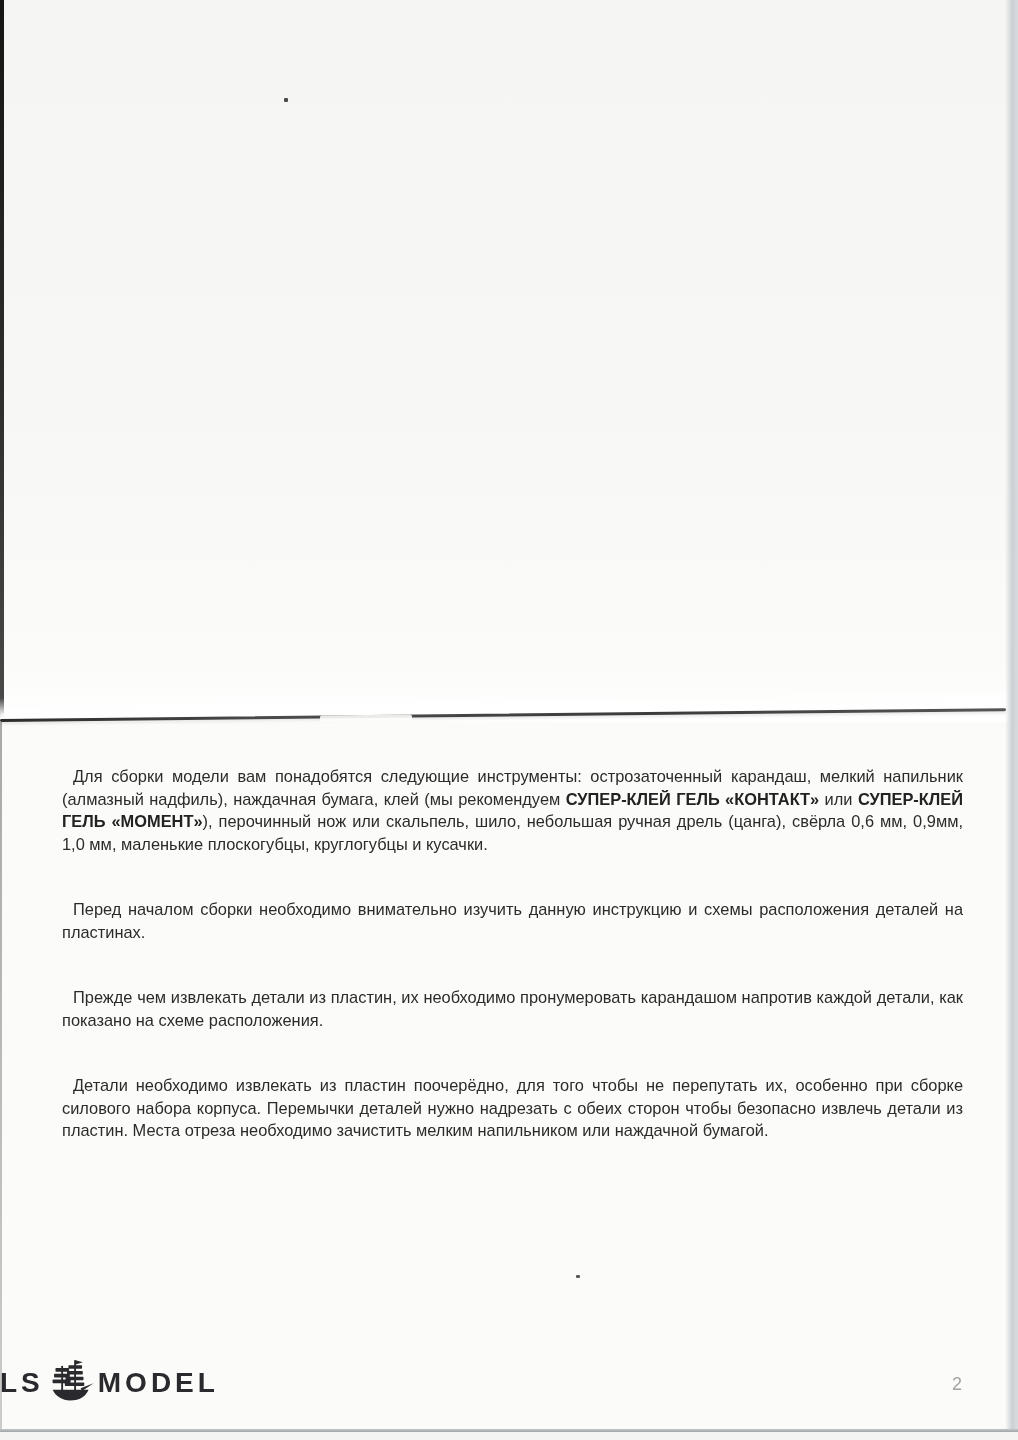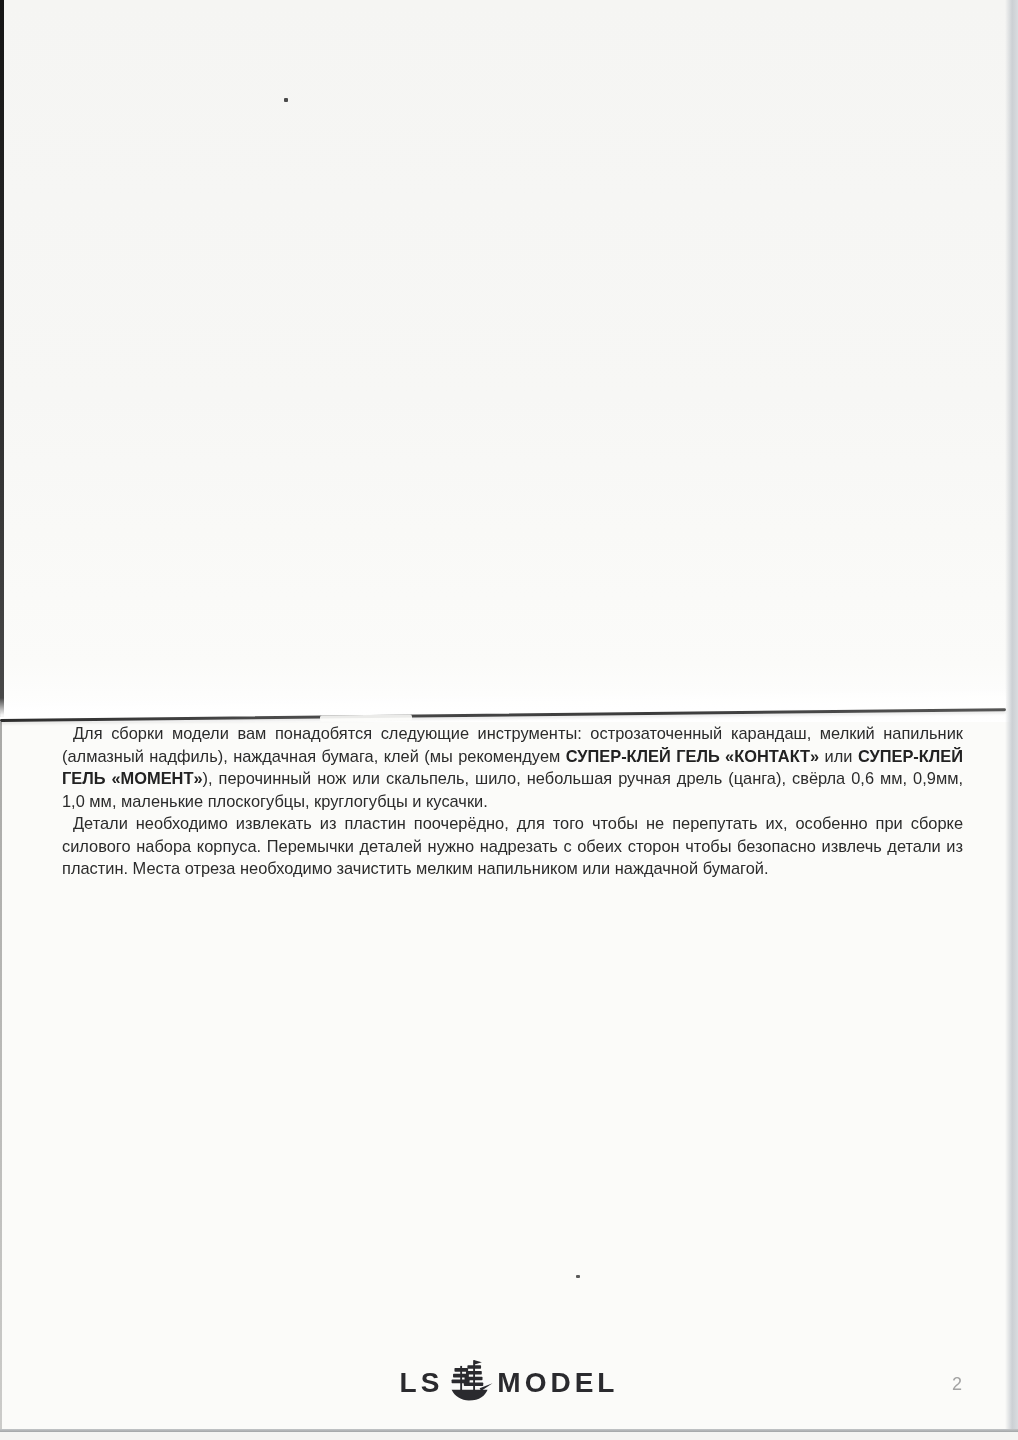--- a/index.html
+++ b/index.html
@@ -57,31 +57,31 @@
   .doc{
     position:absolute;left:62px;top:722px;width:901px;color:#2d2d2d;
   }
   .doc-title{
     margin:40px 0 44px 0;text-align:center;
     font-family:"Liberation Serif",serif;font-weight:bold;
     font-size:26px;color:#1c1c1c;letter-spacing:.4px;
   }
   .para{
     text-align:justify;font-size:16.4px;line-height:22.5px;
-    text-indent:11px;color:#2b2b2b;
+    text-indent:11px;color:#2b2b2b;margin-top:43px;
   }
   .para b{font-weight:bold;color:#222;}
   .link{
     color:#3f4e63;text-decoration:underline;text-underline-offset:3px;
     font-size:18px;
   }
   
   .logo{
     position:absolute;left:0;top:1357px;width:1018px;height:52px;
-    display:flex;justify-content:center;align-items:center;
+    display:flex;align-items:center;
   }
   .logo-text{
     font-weight:bold;font-size:28px;letter-spacing:4px;color:#2a2a2e;
   }
   .ship{margin:0 3px 4px 5px;display:block;}
   .page-number{
     position:absolute;left:942px;top:1374px;width:30px;text-align:center;
     font-size:18px;color:#a3a3a3;
   }
 </style>
@@ -97,20 +97,22 @@
 <div class="seam"></div>
 <div class="seam-highlight"></div>
 <div class="speck speck-1"></div>
 <div class="speck speck-2"></div>
 <div class="bottom-edge"></div>
 <div class="bottom-below"></div>
 
 <div class="doc">
   <div>
       <div class="para"><span>Для сборки модели вам понадобятся следующие инструменты: острозаточенный карандаш, мелкий напильник (алмазный надфиль), наждачная бумага, клей (мы рекомендуем </span><b>СУПЕР-КЛЕЙ ГЕЛЬ «КОНТАКТ»</b><span> или </span><b>СУПЕР-КЛЕЙ ГЕЛЬ «МОМЕНТ»</b><span>), перочинный нож или скальпель, шило, небольшая ручная дрель (цанга), свёрла 0,6 мм, 0,9мм, 1,0 мм, маленькие плоскогубцы, круглогубцы и кусачки.</span></div>
+      <div class="para"><span>Перед началом сборки необходимо внимательно изучить данную инструкцию и схемы расположения деталей на пластинах.</span></div>
+      <div class="para"><span>Прежде чем извлекать детали из пластин, их необходимо пронумеровать карандашом напротив каждой детали, как показано на схеме расположения.</span></div>
       <div class="para"><span>Детали необходимо извлекать из пластин поочерёдно, для того чтобы не перепутать их, особенно при сборке силового набора корпуса. Перемычки деталей нужно надрезать с обеих сторон чтобы безопасно извлечь детали из пластин. Места отреза необходимо зачистить мелким напильником или наждачной бумагой.</span></div>
     </div>
 </div>
 
 <div class="logo">
   <span class="logo-text">LS</span>
   <svg class="ship" width="46" height="52" viewBox="0 0 64 60">
     <g fill="#2a2a2e">
       <path d="M44 40 L62 33 L46 44 Z"></path>
       <rect x="17" y="9" width="2.6" height="34"></rect>

